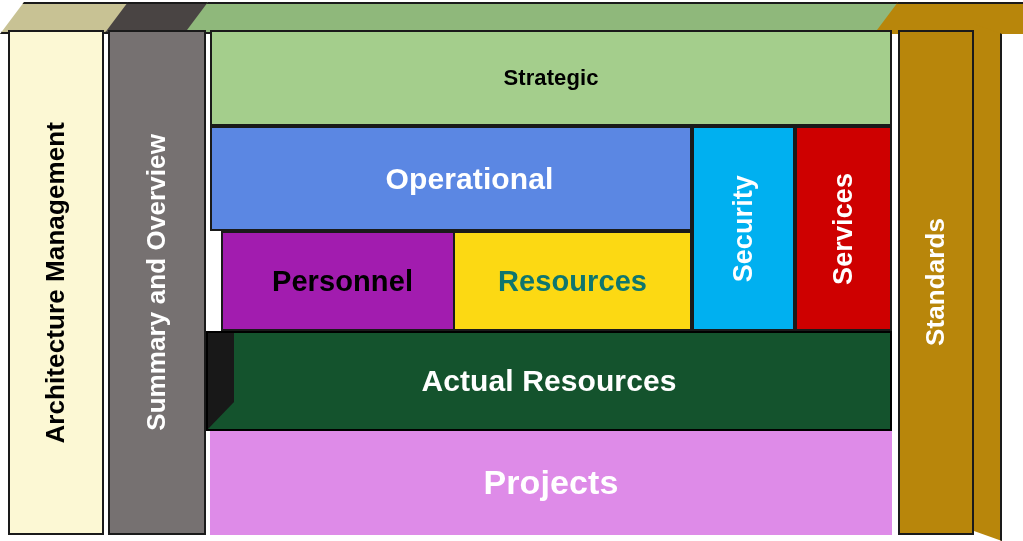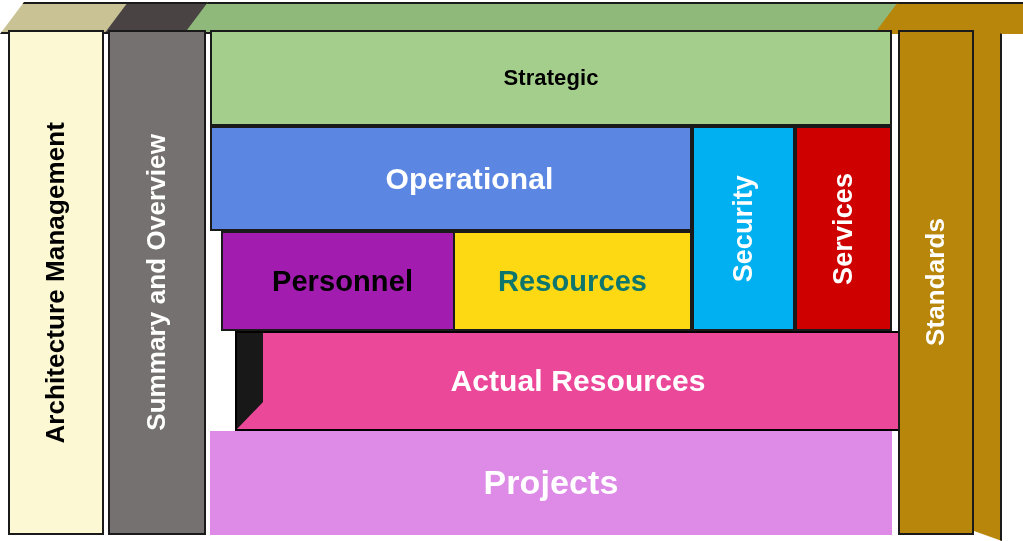--- a/index.html
+++ b/index.html
@@ -114,21 +114,21 @@
   </div>
 
   <div class="blk vert" style="left:692px; top:126px; width:103px; height:205px; background:#00B0F0;">
     <span class="lbl" style="color:#FFFFFF; font-size:27px; transform: rotate(180deg);">Security</span>
   </div>
 
   <div class="blk vert" style="left:795px; top:126px; width:97px; height:205px; background:#CE0000;">
     <span class="lbl" style="color:#FFFFFF; font-size:27px; transform: rotate(180deg);">Services</span>
   </div>
 
-  <div class="blk" style="left:206px; top:331px; width:686px; height:100px; background:#ec4899; border-color:#000000;margin-left:29px;">
+  <div class="blk" style="left:206px; top:331px; width:686px; height:100px; background:#14532d; border-color:#000000;">
     <span class="bevel"></span>
     <span class="lbl" style="color:#FFFFFF; font-size:30px; position:relative;">Actual Resources</span>
   </div>
 
   <div class="blk" style="left:210px; top:431px; width:682px; height:104px; background:#DE8BE8; border-color:#DE8BE8;">
     <span class="lbl" style="color:#FFFFFF; font-size:34px;">Projects</span>
   </div>
 
   <div class="blk vert" style="left:898px; top:30px; width:76px; height:505px; background:#B8860B;">
     <span class="lbl" style="color:#FFFFFF; font-size:26px; transform: rotate(180deg);">Standards</span>

